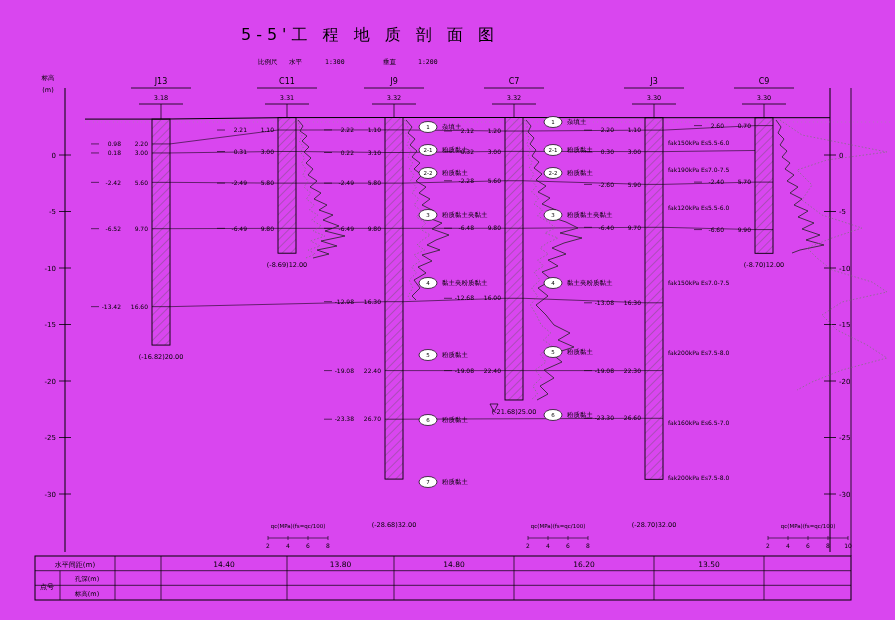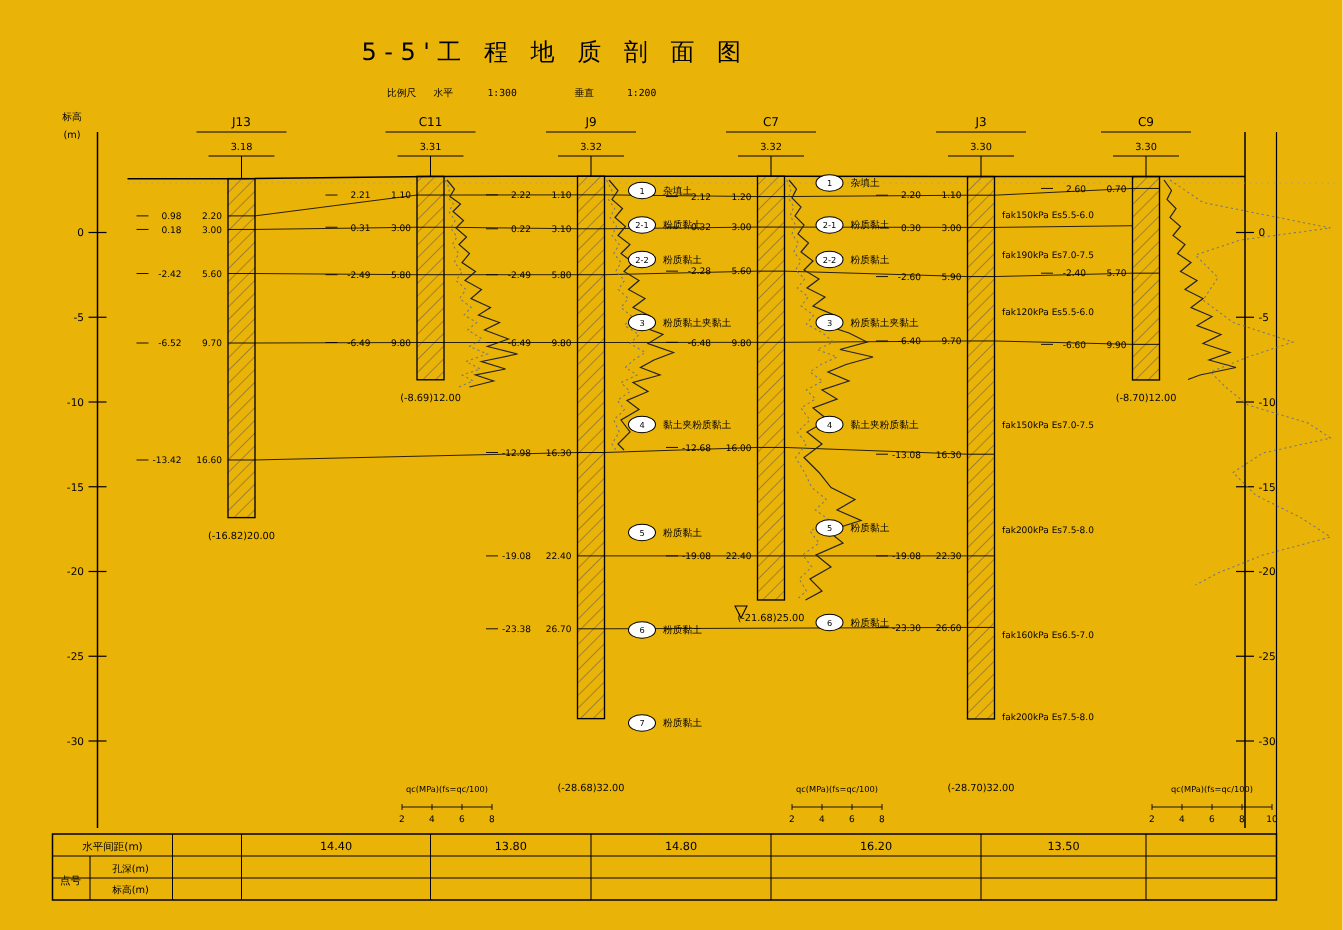--- a/index.html
+++ b/index.html
@@ -1,16 +1,16 @@
 <!DOCTYPE html>
 <html><head>
 <meta charset="utf-8">
 <style>
   html,body{margin:0;padding:0;background:#fff;}
-  #stage{position:relative;width:895px;height:620px;background:#eab308;overflow:hidden;}
+  #stage{position:relative;width:895px;height:620px;background:#d946ef;overflow:hidden;}
   svg{display:block;}
   svg text{fill:#000;font-family:"DejaVu Sans",sans-serif;}
   .title{font-size:16px;letter-spacing:5px;font-family:"DejaVu Sans",sans-serif;}
   .small{font-size:6.5px;}
   .mono{font-family:"DejaVu Sans Mono",monospace;}
 </style>
 </head>
 <body>
 
 <div id="stage">

